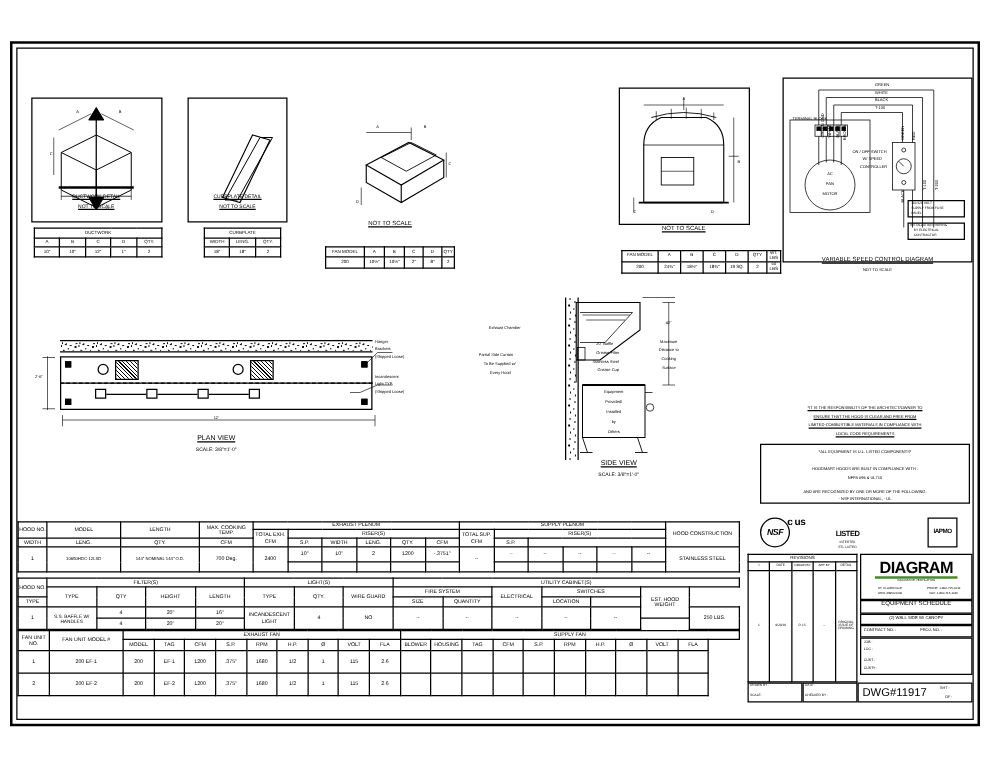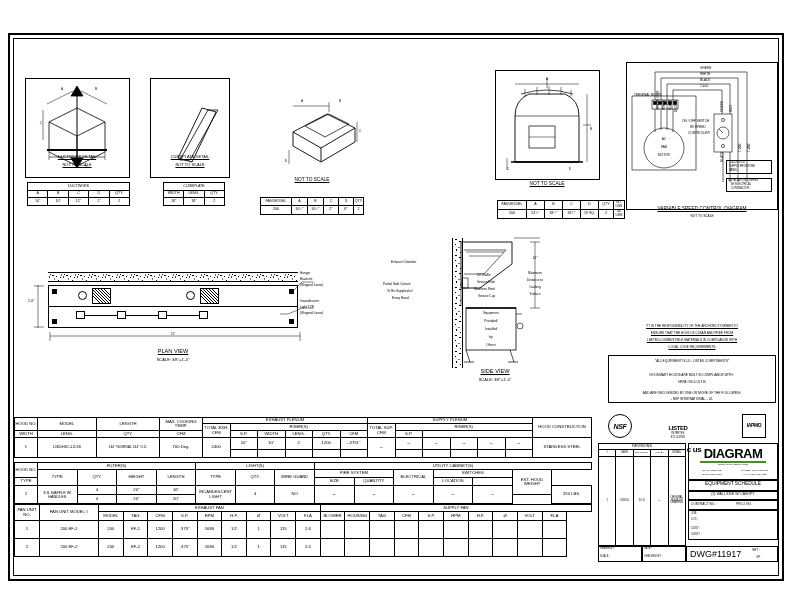--- a/index.html
+++ b/index.html
@@ -404,21 +404,21 @@
   <div class="box" style="left:608px;top:355px;width:168px;height:48px;"></div>
   <div class="t tiny c" style="left:692px;top:360px;">*ALL EQUIPMENT IS U.L. LISTED COMPONENTS*</div>
   <div class="t tiny c" style="left:692px;top:374px;">HOODMART HOODS ARE BUILT IN COMPLIANCE WITH :</div>
   <div class="t tiny c" style="left:692px;top:381px;">NFPA #96  &amp;  UL710</div>
   <div class="t tiny c" style="left:692px;top:392px;">AND ARE RECOGNIZED BY ONE OR MORE OF THE FOLLOWING:</div>
   <div class="t tiny c" style="left:692px;top:398px;">- NSF INTERNATIONAL,     - UL</div>
 
   <div class="circ" style="left:608px;top:414px;width:24px;height:24px;border-width:1.6px;"></div>
   <div class="t c logo" style="left:620px;top:423px;font-size:7px;font-style:italic;">NSF</div>
 
-  <div class="t c logo" style="left:694px;top:414px;font-size:8px;margin-top:32px;">c   us</div>
+  <div class="t c logo" style="left:637px;top:414px;font-size:8px;">c   us</div>
   <div class="t c logo" style="left:678px;top:425px;font-size:6px;">LISTED</div>
   <div class="t c" style="left:678px;top:433px;font-size:2.6px;">INTERTEK</div>
   <div class="t c" style="left:678px;top:437px;font-size:2.6px;">ETL LISTED</div>
 
   <div class="box" style="left:742px;top:414px;width:24px;height:24px;border-width:1.6px;"></div>
   <div class="t c logo" style="left:754px;top:423px;font-size:5px;">IAPMO</div>
 
   <table class="g sch" style="left:14px;top:417px;width:578px;">
     <tbody>
         <tr style="height:6px;">

